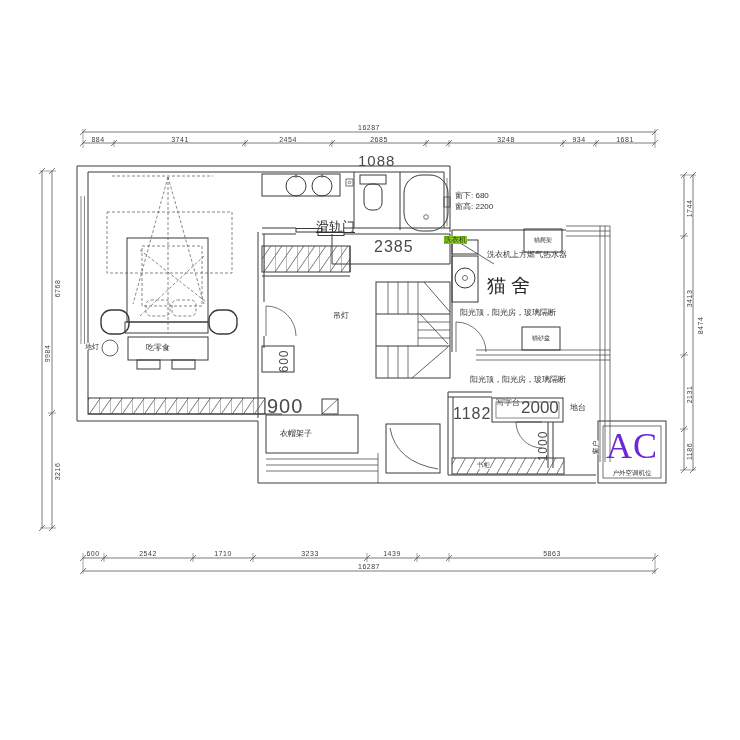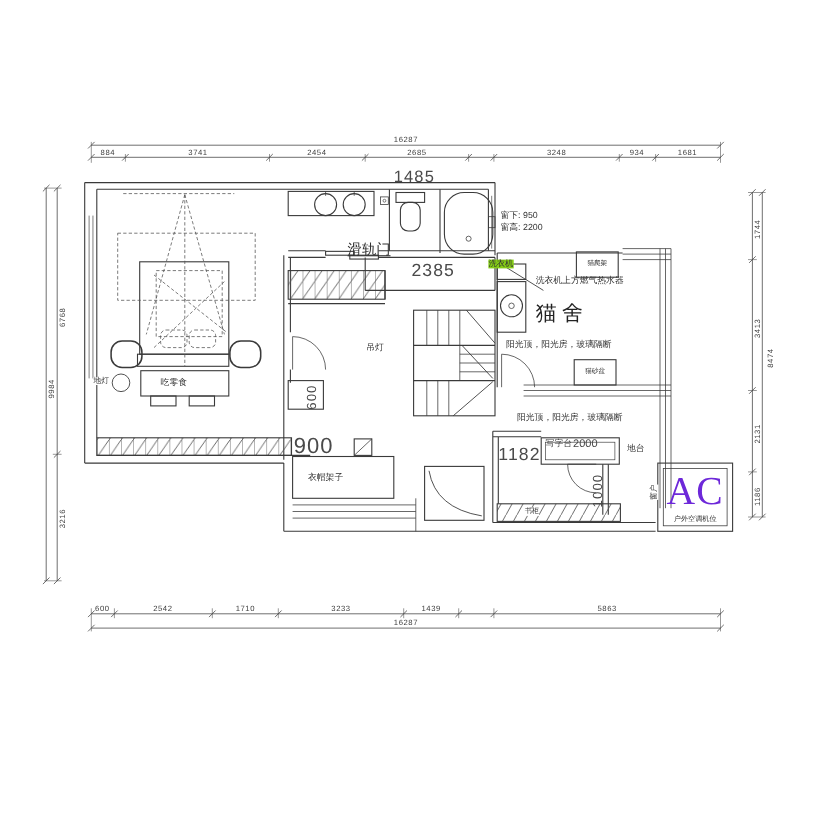--- a/index.html
+++ b/index.html
@@ -10,21 +10,21 @@
   .dim{font-size:7px;letter-spacing:.5px;transform:translateX(-50%);}
   .dimtot{font-size:7px;letter-spacing:.5px;transform:translateX(-50%);background:#fff;padding:0 2px;}
   .vrot{transform:rotate(-90deg);transform-origin:center center;text-align:center;}
   .bignum{font-size:15px;color:#4a4a4a;letter-spacing:1px;}
   .cn{font-size:8px;color:#333;}
   .cn-sm{font-size:6.5px;color:#333;}
   .catname{font-size:19px;letter-spacing:5px;color:#222;}
   .acword{font-family:"Liberation Serif",serif;font-size:36px;color:#6d28d9;letter-spacing:1px;}
   .deskrow{display:flex;align-items:flex-start;gap:1px;}
   .deskrow .t{font-size:8px;}
-  .deskrow .n{font-size:10px;color:#4a4a4a;}
+  .deskrow .n{font-size:17px;color:#4a4a4a;}
   .boxlbl{text-align:center;}
 </style>
 </head>
 <body>
 
 <div class="canvas">
 
   <svg class="linework" width="740" height="740" viewBox="0 0 740 740">
     <defs>
       <pattern id="hatchN" width="11" height="16" patternUnits="userSpaceOnUse">
@@ -181,28 +181,28 @@
   <div class="lbl dim vrot" style="left:49px;top:285px;">6768</div>
   <div class="lbl dim vrot" style="left:49px;top:468px;">3216</div>
   <div class="lbl dim vrot" style="left:39px;top:350px;">9984</div>
 
   <div class="lbl dim vrot" style="left:681px;top:205px;">1744</div>
   <div class="lbl dim vrot" style="left:681px;top:295px;">3413</div>
   <div class="lbl dim vrot" style="left:681px;top:391px;">2131</div>
   <div class="lbl dim vrot" style="left:681px;top:448px;">1186</div>
   <div class="lbl dim vrot" style="left:692px;top:322px;">8474</div>
 
-  <div class="lbl bignum" style="left:358px;top:153px;">1485</div>
+  <div class="lbl bignum" style="left:358px;top:153px;">1088</div>
   <div class="lbl bignum" style="left:374px;top:239px;font-size:16px;">2385</div>
   <div class="lbl bignum" style="left:267px;top:396px;font-size:20px;">900</div>
   <div class="lbl bignum vrot" style="left:272px;top:355px;font-size:12px;">600</div>
   <div class="lbl bignum" style="left:453px;top:406px;font-size:16px;">1182</div>
   <div class="lbl bignum vrot" style="left:528px;top:440px;font-size:12px;">1000</div>
 
-  <div class="lbl cn" style="left:455px;top:192px;">窗下: 950</div>
+  <div class="lbl cn" style="left:455px;top:192px;">窗下: 680</div>
   <div class="lbl cn" style="left:455px;top:203px;">窗高: 2200</div>
   <div class="lbl cn" style="left:316px;top:220px;font-size:13px;text-decoration:underline;">滑轨门</div>
   <div class="lbl cn" style="left:444px;top:236px;font-size:7.5px;background:#84cc16;">洗衣机</div>
   <div class="lbl cn" style="left:459px;top:251px;margin-left:28px;">洗衣机上方燃气热水器</div>
   <div class="lbl catname" style="left:487px;top:276px;">猫舍</div>
   <div class="lbl cn-sm boxlbl" style="left:527px;top:237px;width:32px;font-size:6px;">猫爬架</div>
   <div class="lbl cn-sm boxlbl" style="left:525px;top:335px;width:32px;font-size:6px;">猫砂盆</div>
   <div class="lbl cn" style="left:460px;top:309px;">阳光顶，阳光房，玻璃隔断</div>
   <div class="lbl cn" style="left:470px;top:376px;">阳光顶，阳光房，玻璃隔断</div>
   <div class="lbl cn" style="left:333px;top:312px;text-align:center;">吊灯</div>

